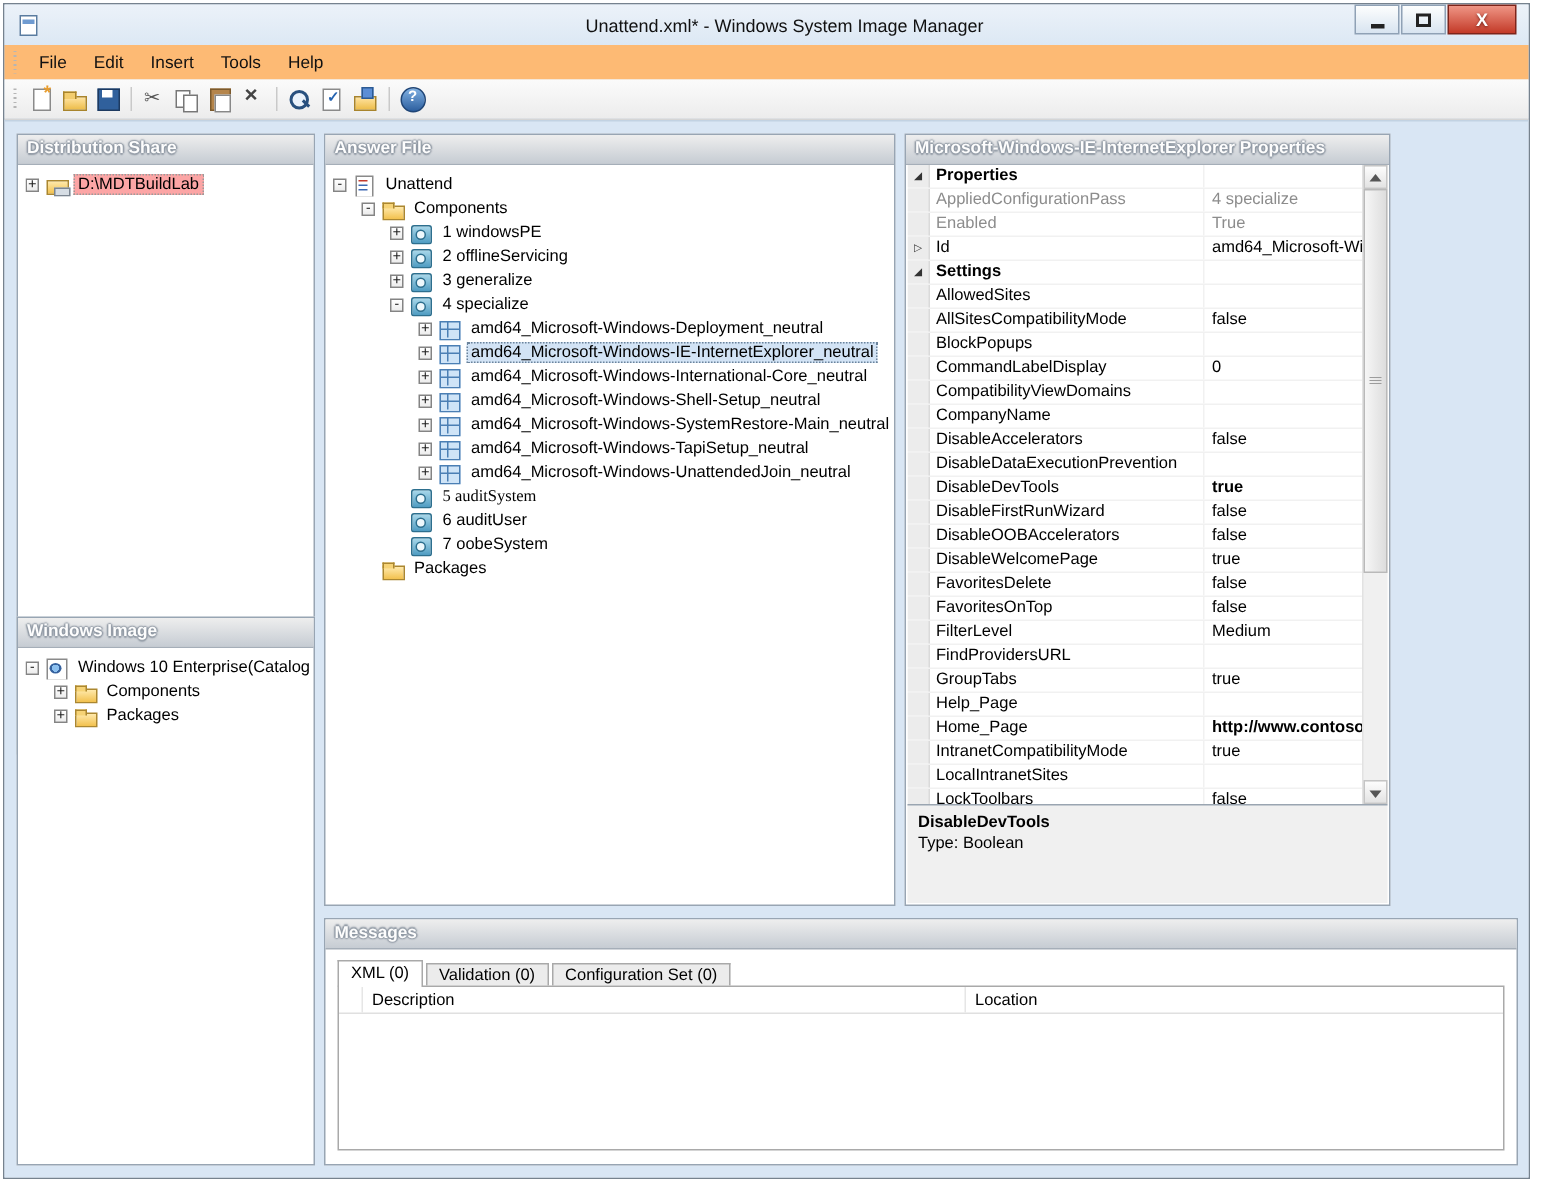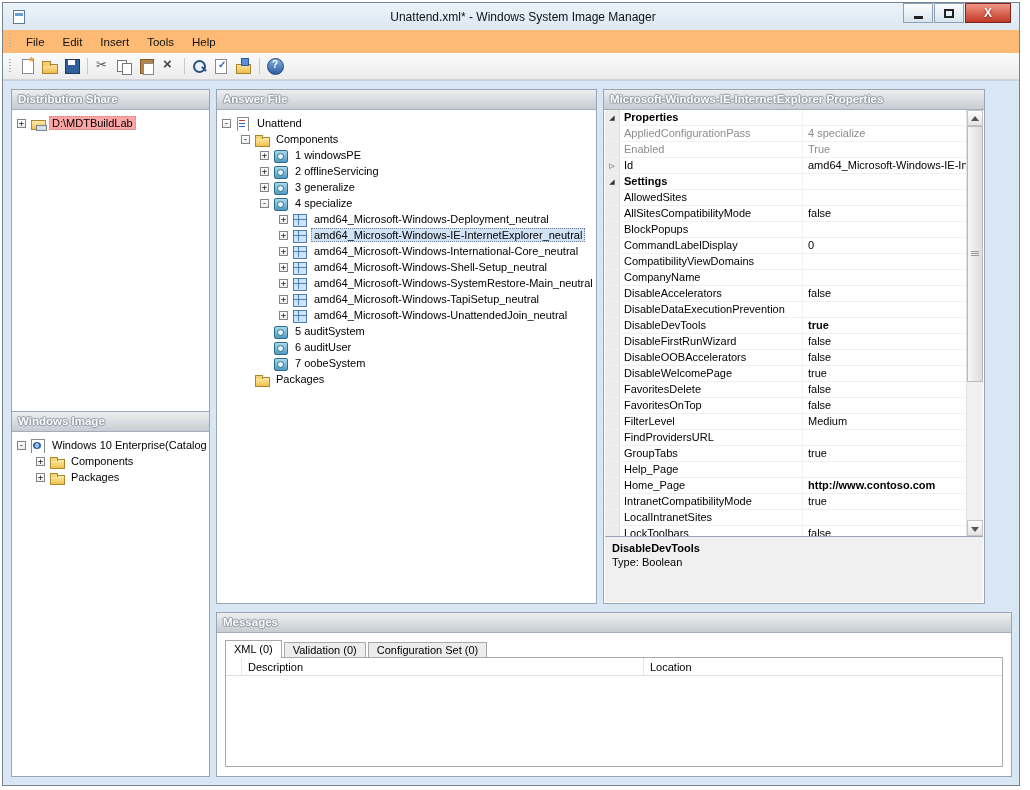--- a/index.html
+++ b/index.html
@@ -61,21 +61,21 @@
   
   .client { position:relative; height:705px; background:#d9e6f4; border-top:1px solid #c2d2e2; }
   .panel { position:absolute; background:#fff; border:1px solid #98a5b3; }
   .phead { height:20px; line-height:19px; padding:0 6px; font-size:11.5px; font-weight:bold; color:#fdfdfd;
            text-shadow:0 1px 1px #8f98a3, 0 -1px 1px #8f98a3, 1px 0 1px #8f98a3, -1px 0 1px #8f98a3;
            background:linear-gradient(#eeeeee,#c6ccd3); border-bottom:1px solid #a5aeb8;
            white-space:nowrap; overflow:hidden; }
   #panel-ds   { left:8px;   top:8px;   width:199px; height:414px; }
   #panel-wi   { left:8px;   top:330px; width:199px; height:366px; }
   #panel-af   { left:213px; top:8px;   width:381px; height:515px; }
-  #panel-props{ left:600px; top:8px;   width:382px; height:515px; }
+  #panel-props{ left:600px; top:8px;   width:324px; height:515px; }
   #panel-msg  { left:213px; top:531px; width:796px; height:165px; }
 
   
   .tree { position:absolute; left:1px; right:1px; top:20px; bottom:1px; background:#fff; overflow:hidden; padding:5px 2px 0 4px; }
   .tree-row { display:flex; align-items:center; height:16px; white-space:nowrap; font-size:11px; overflow:hidden; }
   .expander { width:9px; height:9px; border:1px solid #848484; background:linear-gradient(#fff,#ececec);
               font:9px/7px "DejaVu Sans Mono",monospace; color:#222; margin-right:4px; flex:none;
               display:inline-flex; align-items:center; justify-content:center; }
   .expander-spacer { width:13px; flex:none; }
   .ticon { width:16px; height:15px; position:relative; flex:none; margin-right:3px; }
@@ -286,21 +286,21 @@
           <div class="tree-row" style="padding-left: 57px;">
             <span class="expander">+</span>
             <span class="ticon component-icon"></span>
             <span class="tlabel">amd64_Microsoft-Windows-TapiSetup_neutral</span>
           </div>
           <div class="tree-row" style="padding-left: 57px;">
             <span class="expander">+</span>
             <span class="ticon component-icon"></span>
             <span class="tlabel">amd64_Microsoft-Windows-UnattendedJoin_neutral</span>
           </div>
-          <div class="tree-row" style="padding-left: 38px;">
+          <div class="tree-row" style="padding-left: 38px; font-family: Liberation Serif, serif;">
             <span class="expander-spacer"></span>
             <span class="ticon pass-icon"></span>
             <span class="tlabel">5 auditSystem</span>
           </div>
           <div class="tree-row" style="padding-left: 38px;">
             <span class="expander-spacer"></span>
             <span class="ticon pass-icon"></span>
             <span class="tlabel">6 auditUser</span>
           </div>
           <div class="tree-row" style="padding-left: 38px;">

